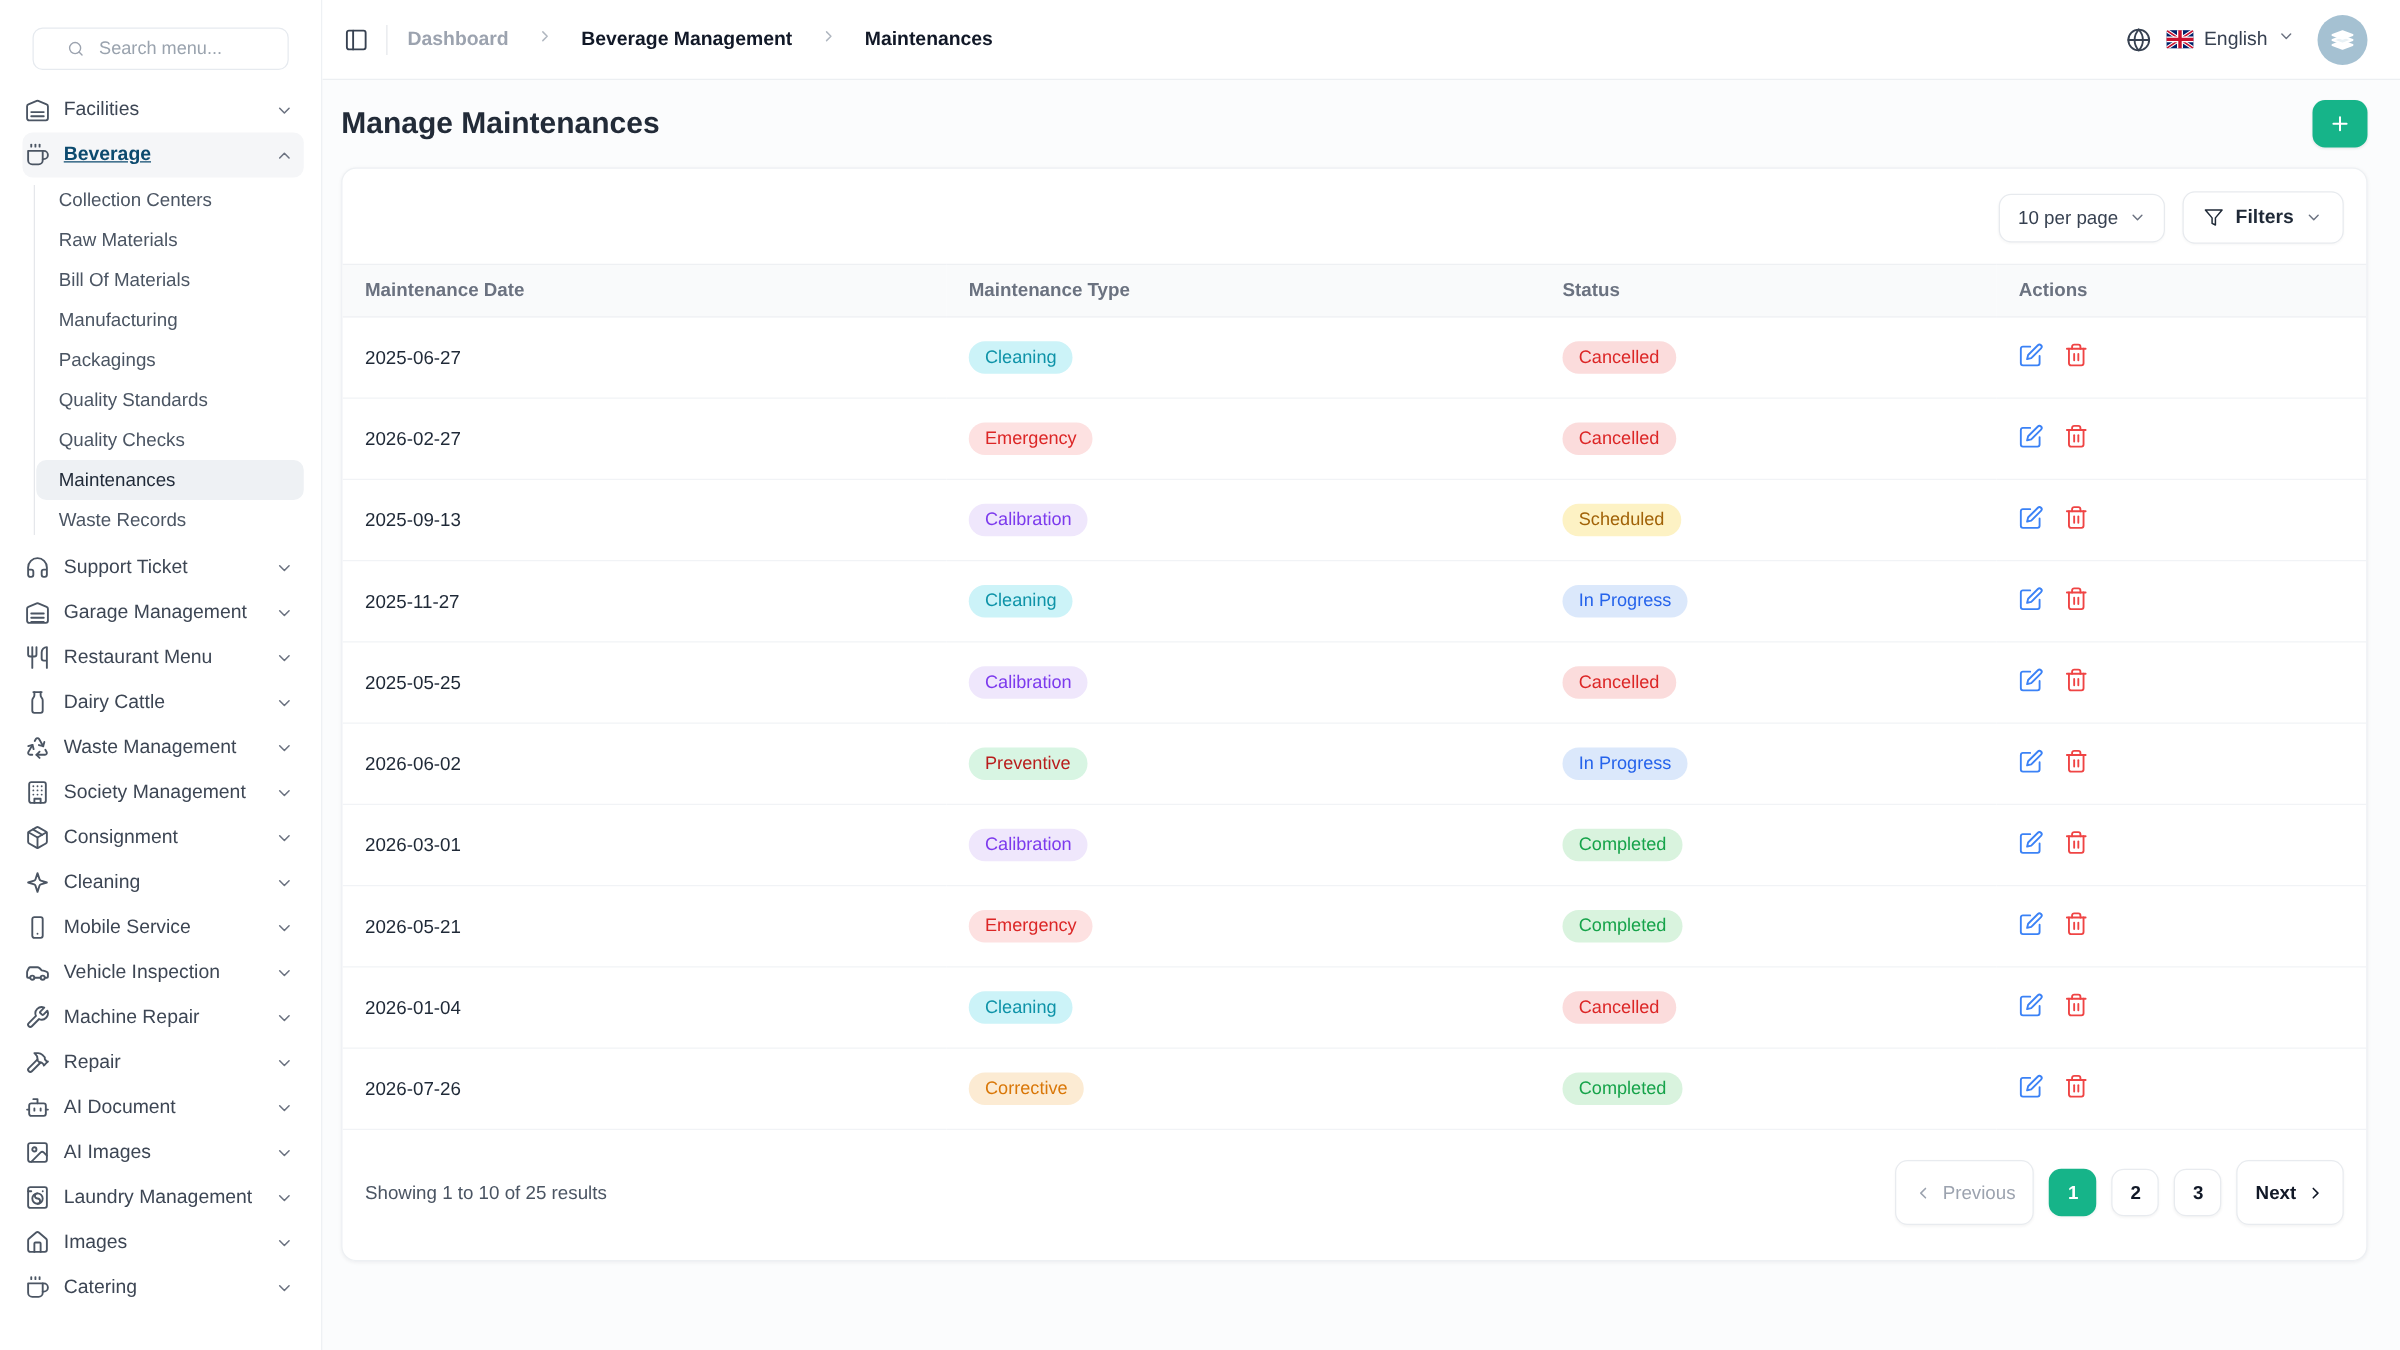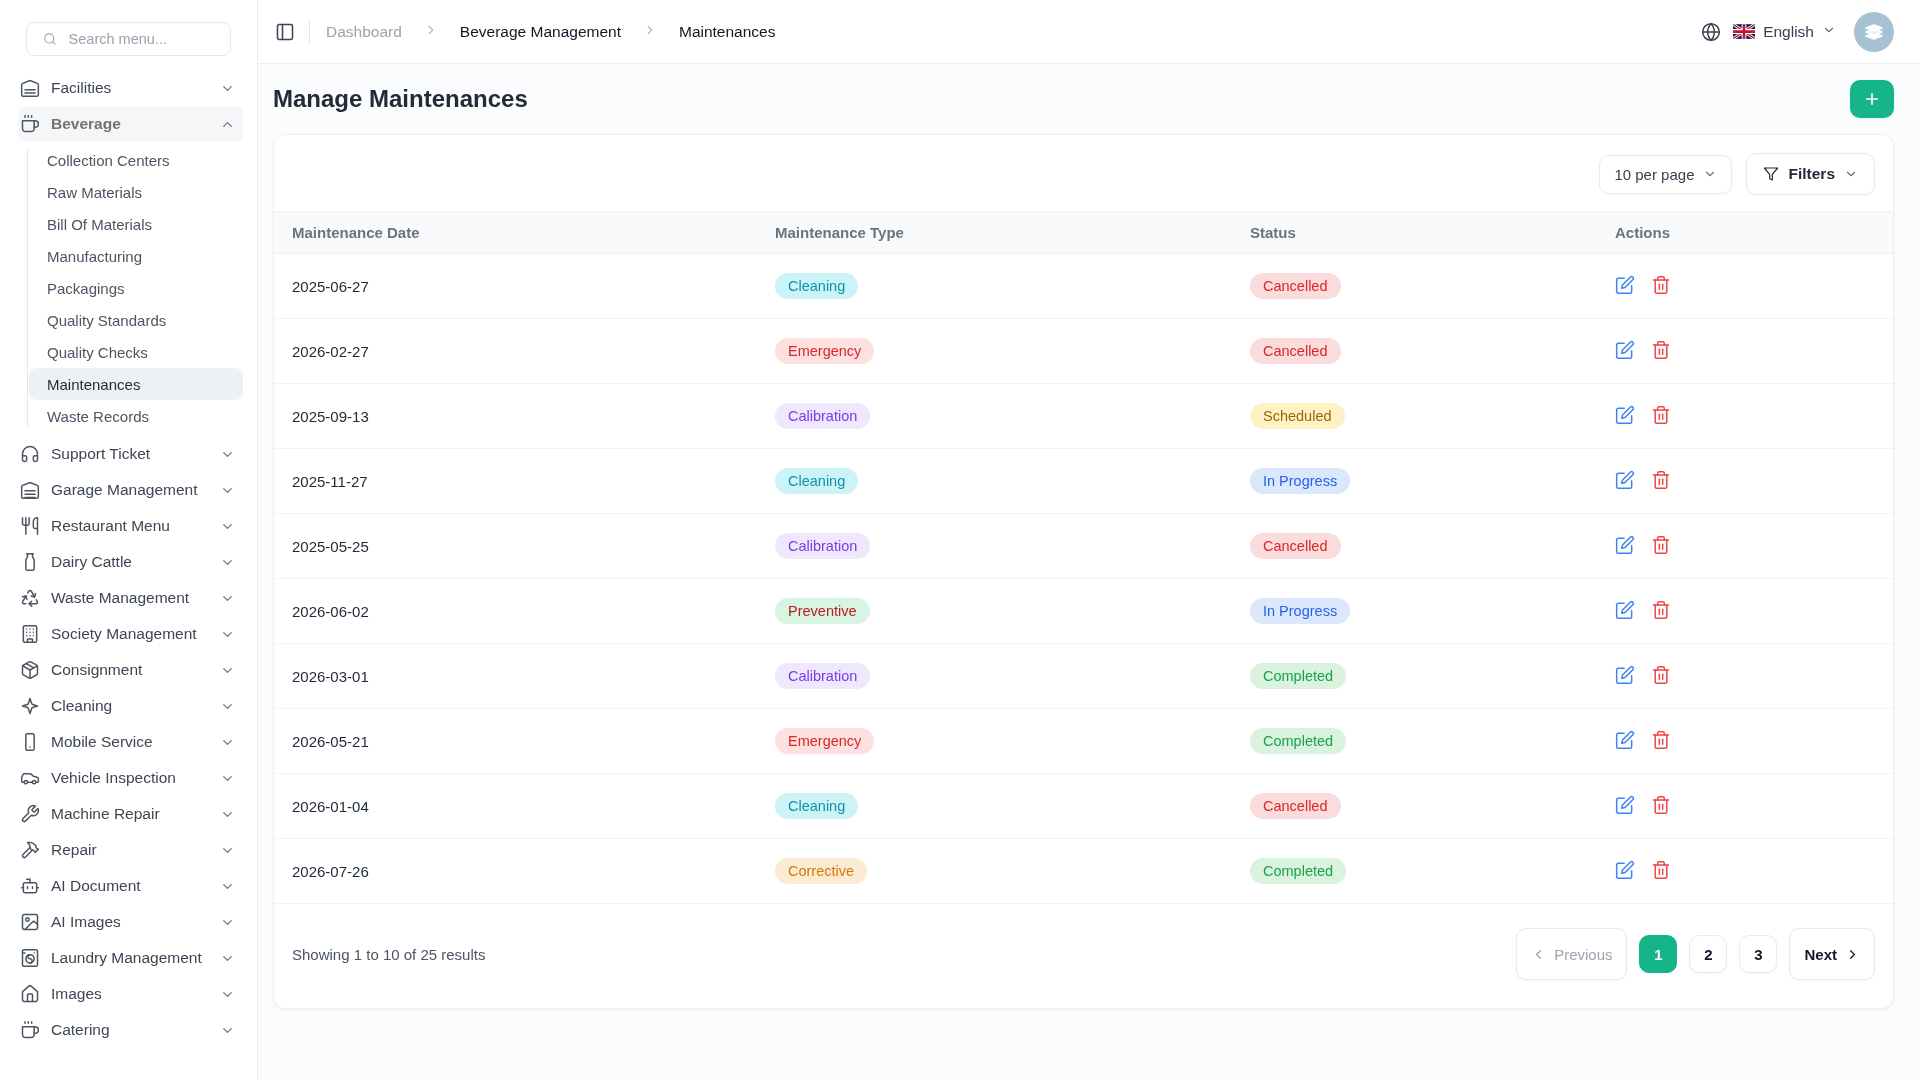--- a/index.html
+++ b/index.html
@@ -6,50 +6,50 @@
   html,body { width:1920px; height:1080px; overflow:hidden;
     font-family:"Liberation Sans", sans-serif; background:#f6f8fa; color:#1f2937; }
   .app { display:flex; width:1920px; height:1080px; }
 
   
   .sidebar { width:258px; min-width:258px; background:#fff; border-right:1px solid #e9edf1;
     padding:10px 0 0 0; height:1080px; overflow:hidden; }
   .logo-row { height:52px; display:flex; align-items:center; justify-content:center; gap:3px; }
   .logo-rest { font-size:33px; font-weight:800; color:#17293e; letter-spacing:1.5px; }
   .search-box { margin:12px 26px 14px 26px; height:34px; border:1px solid #e6eaef; border-radius:8px;
-    display:flex; align-items:center; gap:12px; padding:0 16px; background:#fff; }
+    display:flex; align-items:center; gap:12px; padding:0 27px; background:#fff; }
   .search-box svg { width:16px; height:16px; stroke:#9ca3af; }
   .search-box input { border:none; outline:none; width:100%; font-size:14.5px; color:#374151;
     font-family:"Liberation Sans", sans-serif; }
   .search-box input::placeholder { color:#9aa3ae; }
   .menu { padding:0 14px 20px 18px; }
   .mi { display:flex; align-items:center; gap:11px; height:36px; padding:0 8px 0 2px;
     border-radius:8px; color:#3d4654; font-size:15.5px; font-weight:500; cursor:pointer; }
-  .mi.active-parent { background:#f5f6f8; font-weight:700; color:#737373; }
+  .mi.active-parent { background:#f5f6f8; font-weight:700; color:#0c4a6e;text-decoration:underline; }
   .mi .ic { display:flex; width:20px; height:20px; }
   .mi .ic svg { width:20px; height:20px; stroke:#4b5563; fill:none; stroke-width:1.8;
     stroke-linecap:round; stroke-linejoin:round; }
   .mi .chev { margin-left:auto; display:flex; }
   .mi .chev svg { width:15px; height:15px; stroke:#6b7280; fill:none; stroke-width:2;
     stroke-linecap:round; stroke-linejoin:round; }
   .sub { position:relative; margin:2px 0 4px 5px; }
   .sub::before { content:''; position:absolute; left:4px; top:4px; bottom:4px; width:1px; background:#e5e7eb; }
   .si { height:32px; display:flex; align-items:center; padding-left:18px; margin-left:6px;
     font-size:15px; color:#4b5563; border-radius:8px; cursor:pointer; }
   .si.active { background:#eef1f4; color:#1f2937; }
 
   
   .main { flex:1; display:flex; flex-direction:column; background:#fbfcfd; }
   .topbar { height:64px; background:#fff; border-bottom:1px solid #eceff2;
     display:flex; align-items:center; padding:0 26px 0 17px; }
   .tb-icon { display:flex; cursor:pointer; }
   .tb-icon svg, .globe svg { width:20px; height:20px; stroke:#374151; fill:none; stroke-width:1.8;
     stroke-linecap:round; stroke-linejoin:round; }
   .tb-div { width:1px; height:24px; background:#e5e7eb; margin:0 16px 0 14px; }
-  .crumbs { display:flex; align-items:center; gap:22px; font-size:15.5px; font-weight:400; }
+  .crumbs { display:flex; align-items:center; gap:22px; font-size:15.5px; font-weight:700; }
   .crumb-muted { color:#9ca3af; cursor:pointer; }
   .crumb { color:#111827; cursor:pointer; }
   .crumb-sep svg { width:14px; height:14px; stroke:#b0b7c0; fill:none; stroke-width:2;
     stroke-linecap:round; stroke-linejoin:round; }
   .topbar-right { margin-left:auto; display:flex; align-items:center; gap:12px; }
   .lang { display:flex; align-items:center; gap:8px; cursor:pointer; }
   .lang-label { font-size:15.5px; color:#374151; }
   .lang .chev svg { width:14px; height:14px; stroke:#6b7280; fill:none; stroke-width:2;
     stroke-linecap:round; stroke-linejoin:round; }
   .flag { border-radius:2px; overflow:hidden; display:flex; }

